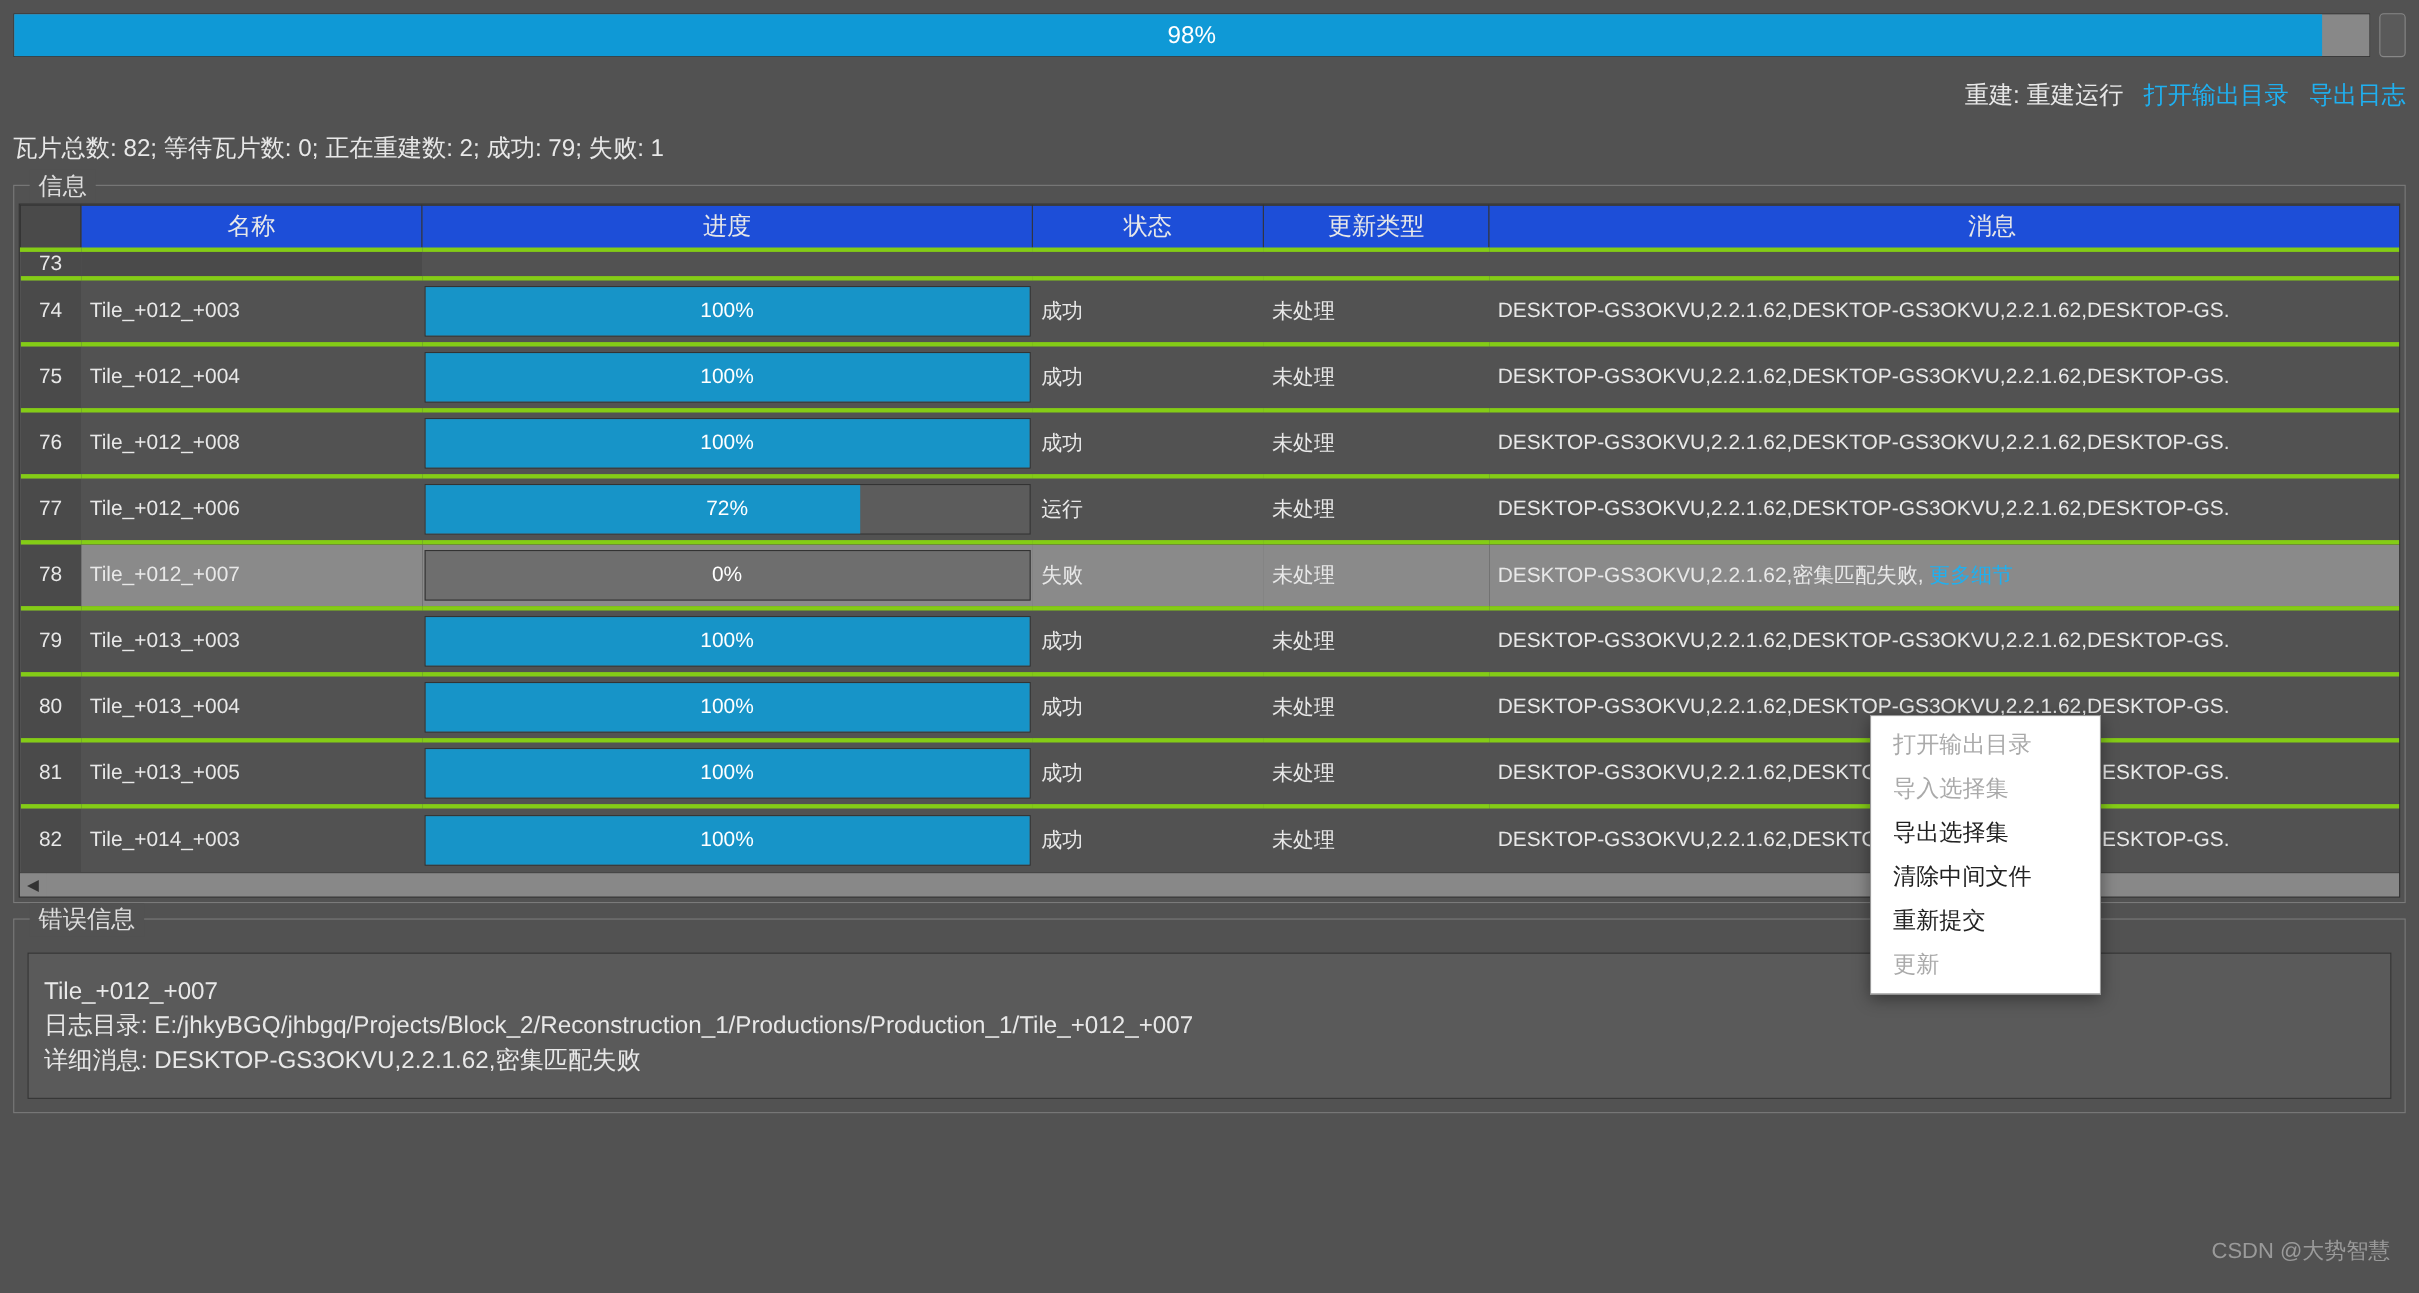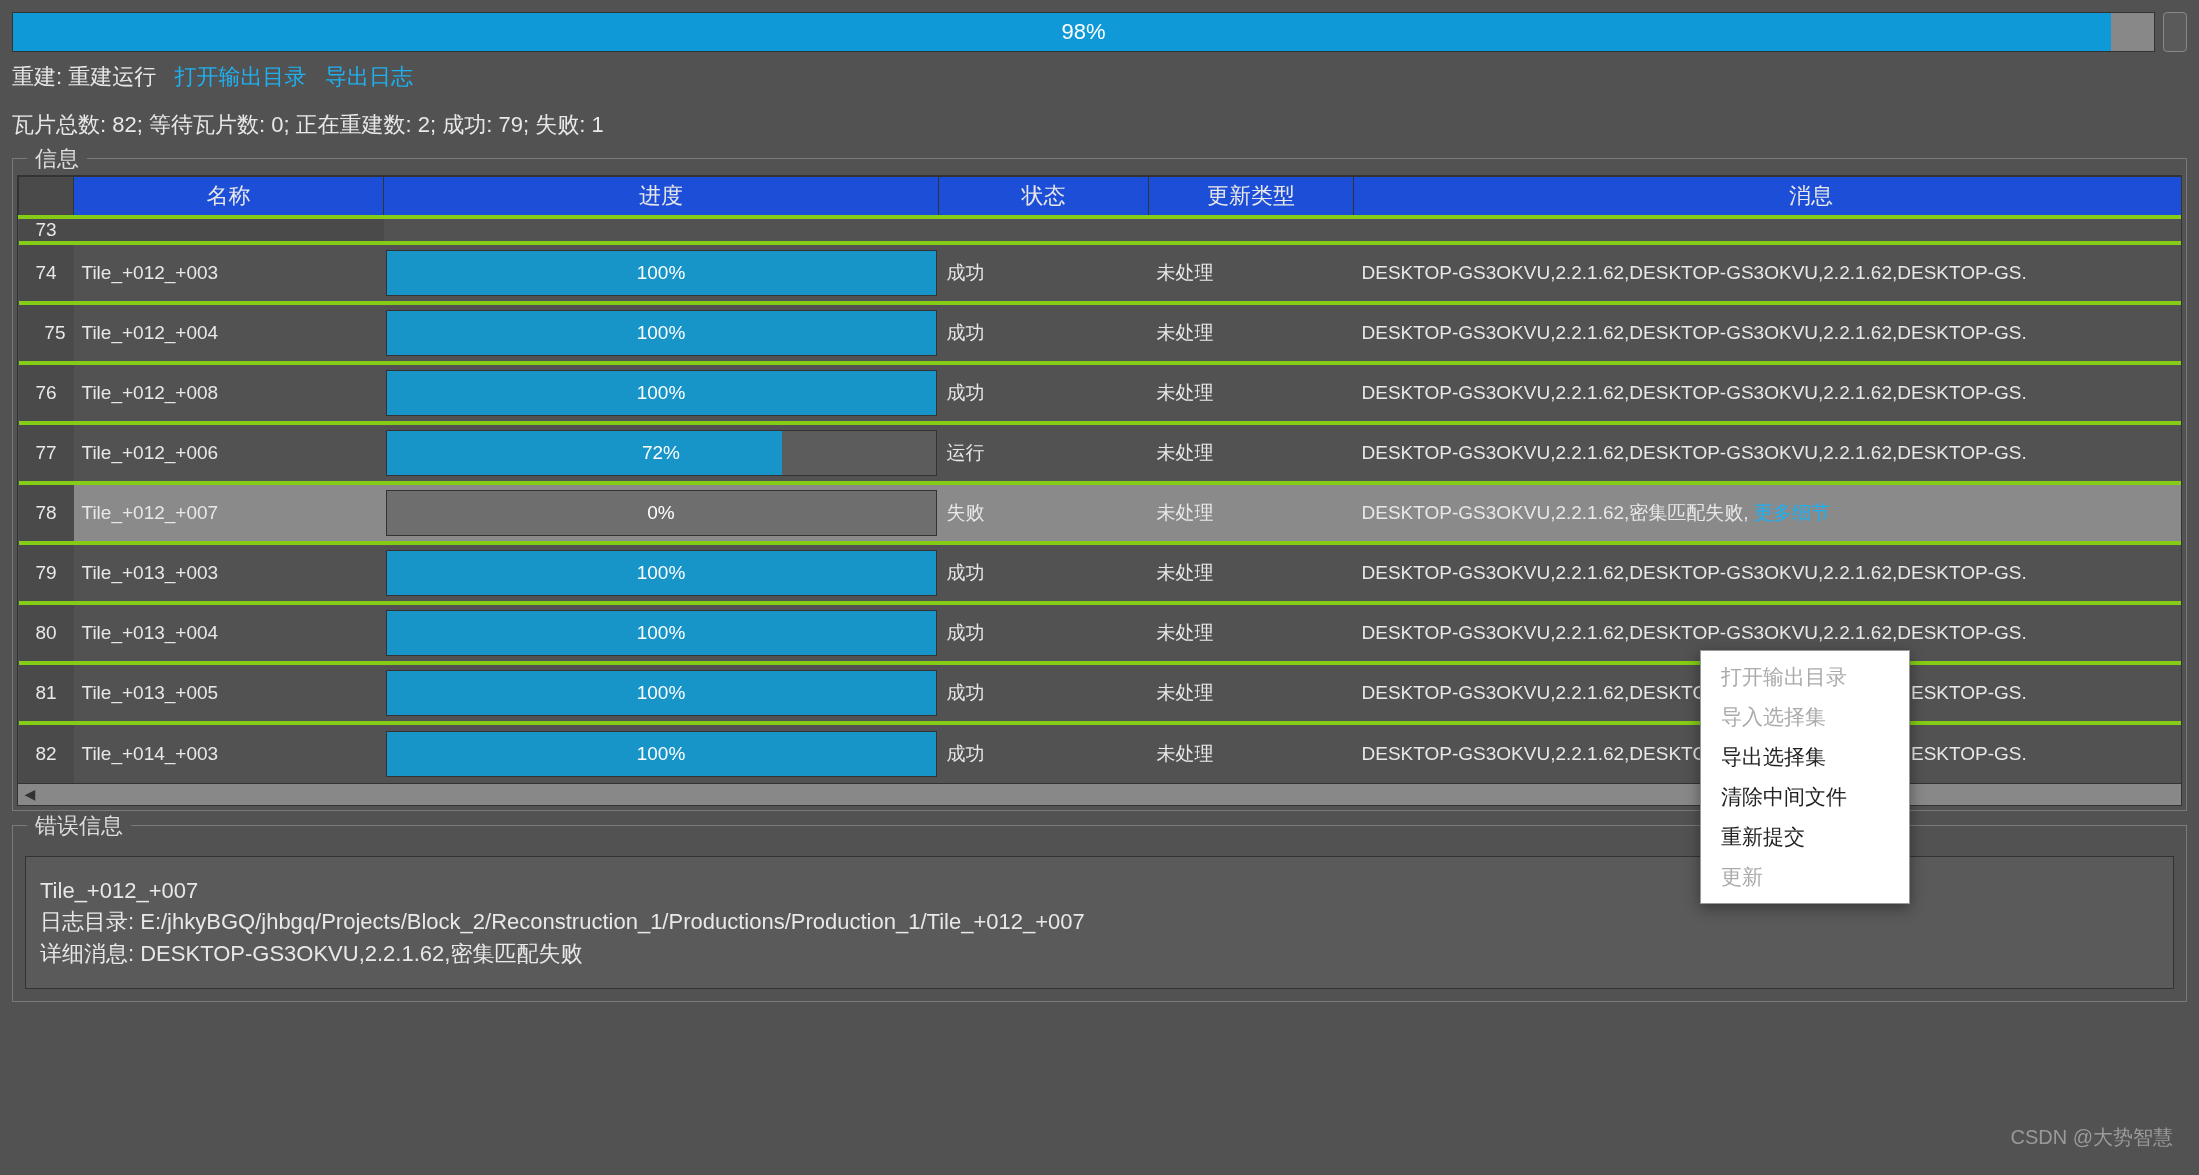--- a/index.html
+++ b/index.html
@@ -32,21 +32,21 @@
     display: flex; align-items: center; justify-content: center;
     color: #fff;
     font-size: 22px;
   }
   .side-btn {
     width: 24px;
     border: 1px solid #888;
     background: #5a5a5a;
     border-radius: 4px;
   }
-  .status-line { margin-top: 10px; font-size: 22px; }
+  .status-line { margin-top: 20px; font-size: 22px; text-align: right; }
   .link { color: #1fb0f0; cursor: pointer; }
   .counts-line { margin-top: 18px; font-size: 22px; }
 
   .fieldset {
     margin: 18px 12px 0 12px;
     border: 1px solid #7a7a7a;
     position: relative;
     padding-top: 10px;
   }
   .fieldset-label {
@@ -224,21 +224,21 @@
               <div class="cell-progress-outer">
                 <div class="cell-progress-fill" style="width: 100%;"></div>
                 <div class="cell-progress-label">100%</div>
               </div>
             </td>
             <td style="height: 60px;">成功</td>
             <td style="height: 60px;">未处理</td>
             <td style="height: 60px;">DESKTOP-GS3OKVU,2.2.1.62,DESKTOP-GS3OKVU,2.2.1.62,DESKTOP-GS.</td>
           </tr>
           <tr>
-            <td class="col-idx" style="height: 60px; text-align: right;">75</td>
+            <td class="col-idx" style="height: 60px;">75</td>
             <td style="height: 60px;">Tile_+012_+004</td>
             <td style="padding: 0px 8px; height: 60px;">
               <div class="cell-progress-outer">
                 <div class="cell-progress-fill" style="width: 100%;"></div>
                 <div class="cell-progress-label">100%</div>
               </div>
             </td>
             <td style="height: 60px;">成功</td>
             <td style="height: 60px;">未处理</td>
             <td style="height: 60px;">DESKTOP-GS3OKVU,2.2.1.62,DESKTOP-GS3OKVU,2.2.1.62,DESKTOP-GS.</td>

